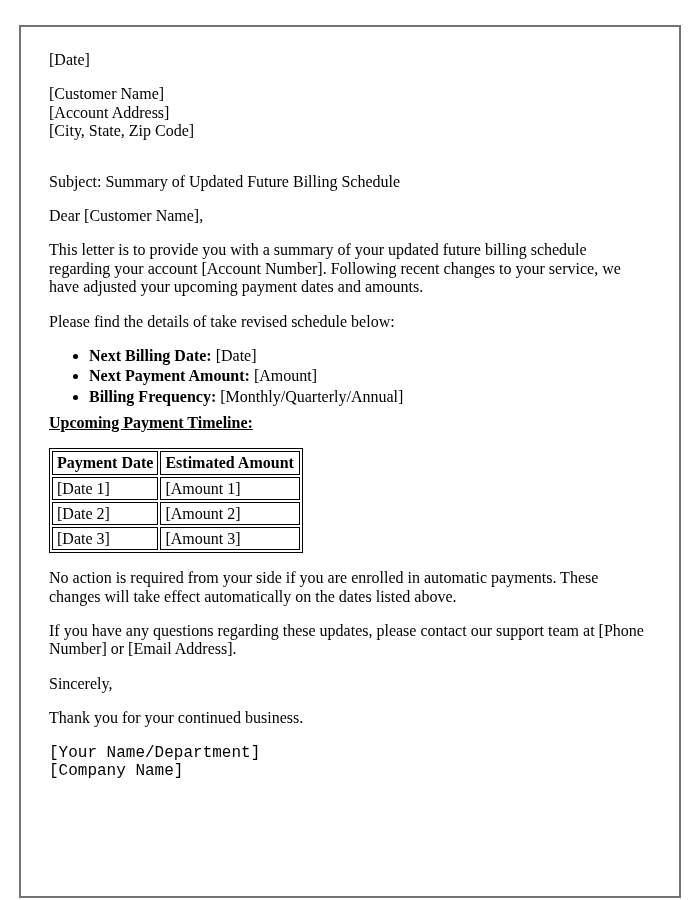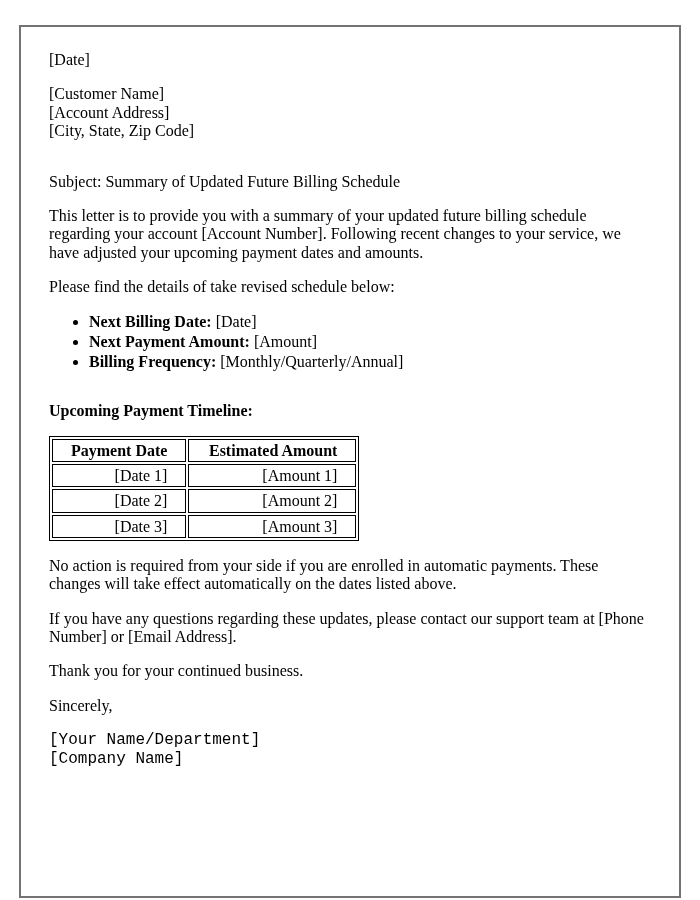--- a/index.html
+++ b/index.html
@@ -27,45 +27,46 @@
     line-height: 1.15;
   }
   .tight-line {
     margin: 0;
     line-height: 1.15;
   }
   .block-gap {
     margin-bottom: 32px;
   }
   ul.detail-list {
-    margin: 0 0 30px 0;
+    margin: 0 0 8px 0;
     padding-left: 40px;
     line-height: 1.15;
   }
   ul.detail-list li {
     margin-bottom: 2px;
   }
   .bold { font-weight: bold; }
   .timeline-heading {
     font-weight: bold;
     margin: 0 0 16px 0;
+    text-decoration: underline;
   }
   table.schedule-table {
     border: 1px solid #000000;
     border-collapse: separate;
     border-spacing: 2px;
     margin: 0 0 16px 0;
     background: #ffffff;
   }
   table.schedule-table th,
   table.schedule-table td {
     border: 1px solid #000000;
-    padding: 1px 18px;
+    padding: 1px 4px;
     font-size: 16px;
-    text-align: right;
+    text-align: left;
     line-height: 1.2;
   }
   table.schedule-table th {
     font-weight: bold;
   }
   table.schedule-table th:first-child,
   table.schedule-table td:first-child {
     min-width: 96px;
   }
   table.schedule-table th:last-child,
@@ -86,20 +87,21 @@
   <p>[Date]</p>
 
   <div class="block-gap">
     <p class="tight-line">[Customer Name]</p>
     <p class="tight-line">[Account Address]</p>
     <p class="tight-line">[City, State, Zip Code]</p>
   </div>
 
   <p>Subject: Summary of Updated Future Billing Schedule</p>
 
+  <p>Dear [Customer Name],</p>
 
   <p>This letter is to provide you with a summary of your updated future billing schedule regarding your account [Account Number]. Following recent changes to your service, we have adjusted your upcoming payment dates and amounts.</p>
 
   <p>Please find the details of take revised schedule below:</p>
 
   <ul class="detail-list">
     <li>
       <span class="bold">Next Billing Date:</span><span> [Date]</span>
     </li>
     <li>
@@ -132,22 +134,22 @@
         <td>[Date 3]</td>
         <td>[Amount 3]</td>
       </tr>
     </tbody>
   </table>
 
   <p>No action is required from your side if you are enrolled in automatic payments. These changes will take effect automatically on the dates listed above.</p>
 
   <p>If you have any questions regarding these updates, please contact our support team at [Phone Number] or [Email Address].</p>
 
+  <p>Sincerely,</p>
+
   <p>Thank you for your continued business.</p>
-
-  <p>Sincerely,</p>
 
   <div class="signature-block">
     <p>[Your Name/Department]</p>
     <p>[Company Name]</p>
   </div>
 
 </div>
 
 </body></html>

